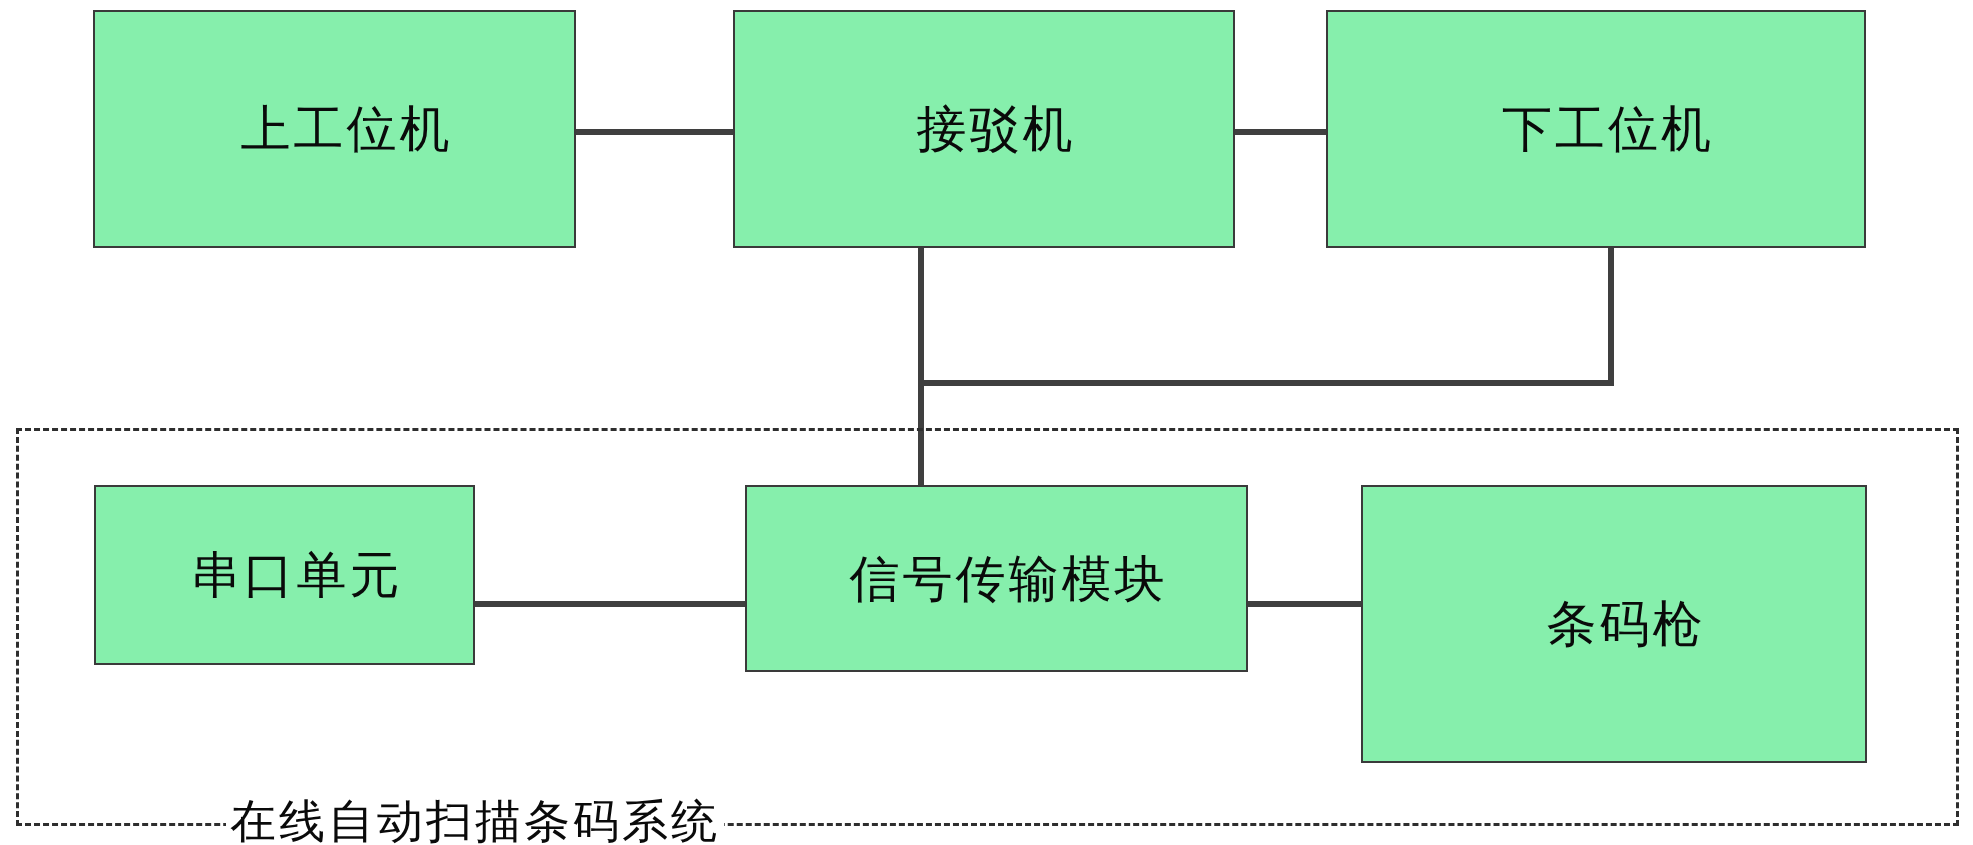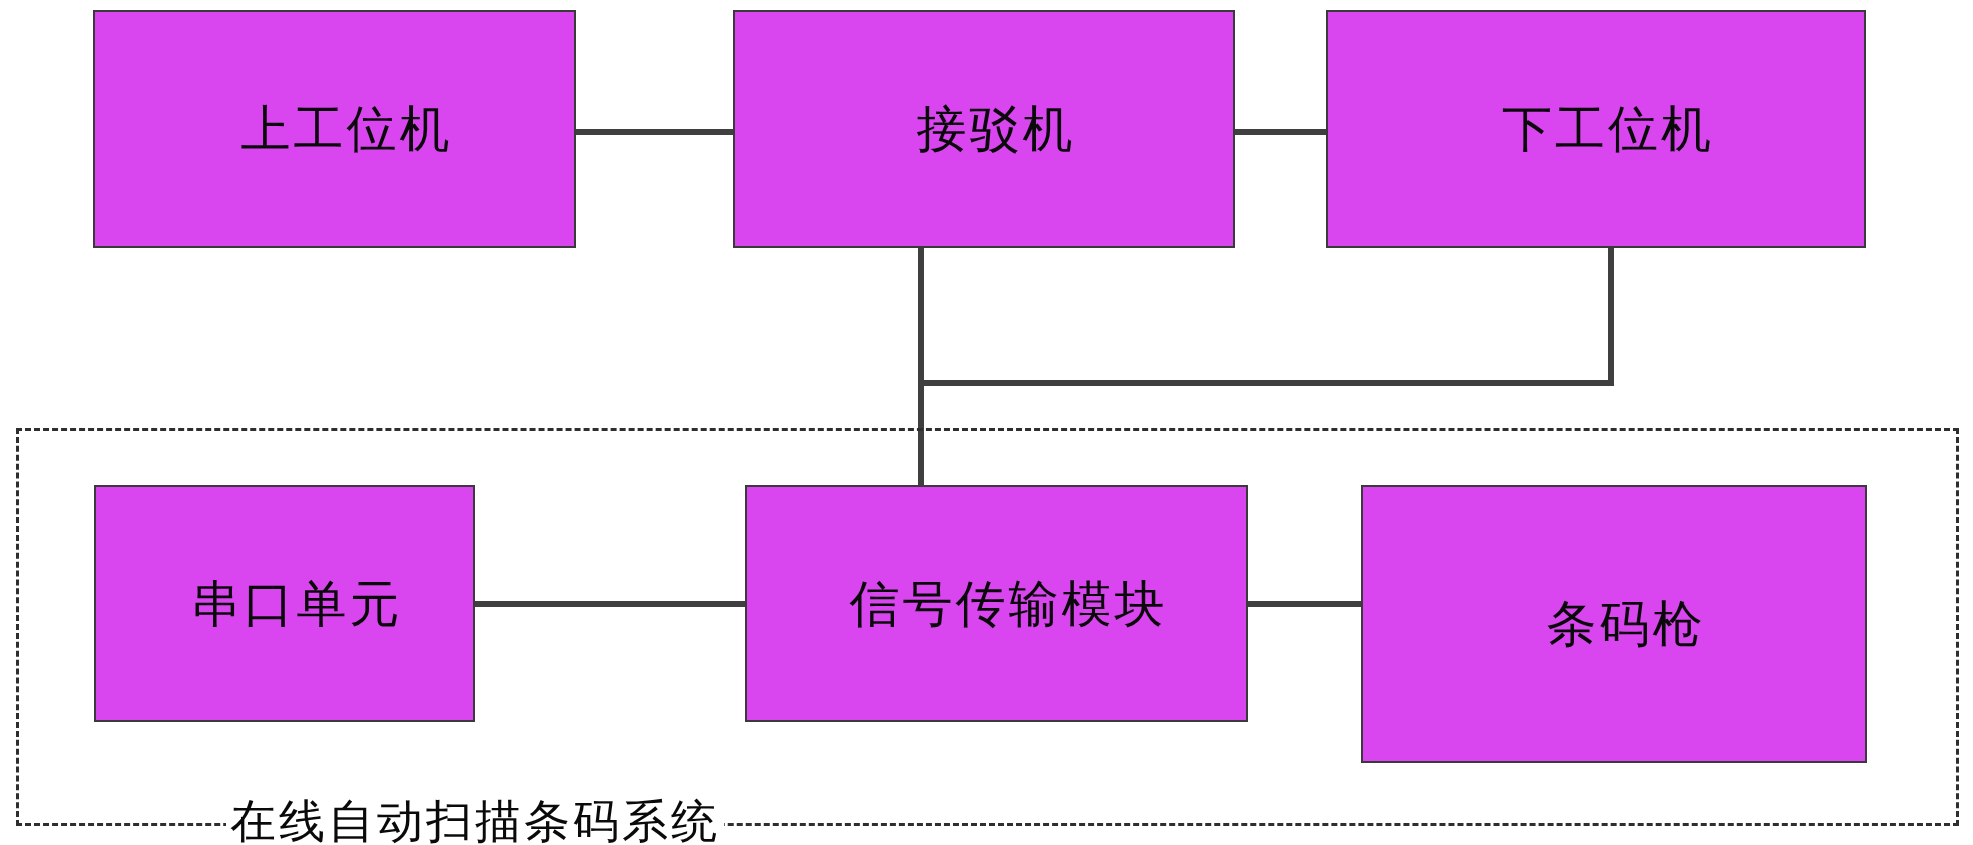--- a/index.html
+++ b/index.html
@@ -14,21 +14,21 @@
     position: relative;
     width: 1973px;
     height: 845px;
     background: #ffffff;
     overflow: hidden;
   }
   .node {
     position: absolute;
     box-sizing: border-box;
     border: 2px solid #3a3a3a;
-    background: #d946ef;
+    background: #86efac;
     display: flex;
     align-items: center;
     justify-content: center;
     padding-left: 24px;
   }
   .node-label {
     font-family: "DejaVu Serif", "Liberation Serif", serif;
     font-size: 50px;
     color: #0a0a0a;
     letter-spacing: 3px;
@@ -83,25 +83,25 @@
   <div class="conn conn-v" style="left:918px; top:248px; height:140px;"></div>
 
   <div class="conn conn-v" style="left:1608px; top:248px; height:138px;"></div>
 
   <div class="conn conn-h" style="left:918px; top:380px; width:696px;"></div>
 
   <div class="conn conn-v" style="left:918px; top:380px; height:107px;"></div>
 
   <div class="group-box" style="left:16px; top:428px; width:1943px; height:398px;"></div>
 
-  <div class="node" style="left:94px; top:485px; width:381px; height:237px;">
+  <div class="node" style="left:94px; top:485px; width:381px; height:180px;">
     <span class="node-label">串口单元</span>
   </div>
 
-  <div class="node" style="left:745px; top:485px; width:503px; height:237px;">
+  <div class="node" style="left:745px; top:485px; width:503px; height:187px;">
     <span class="node-label">信号传输模块</span>
   </div>
 
   <div class="node" style="left:1361px; top:485px; width:506px; height:278px;">
     <span class="node-label">条码枪</span>
   </div>
 
   <div class="conn conn-h" style="left:475px; top:601px; width:270px;"></div>
 
   <div class="conn conn-h" style="left:1248px; top:601px; width:113px;"></div>

